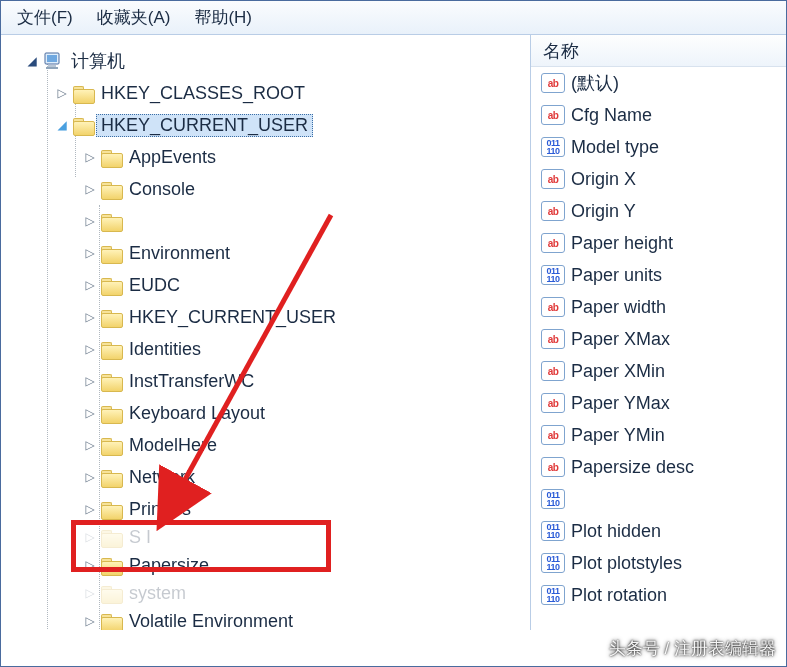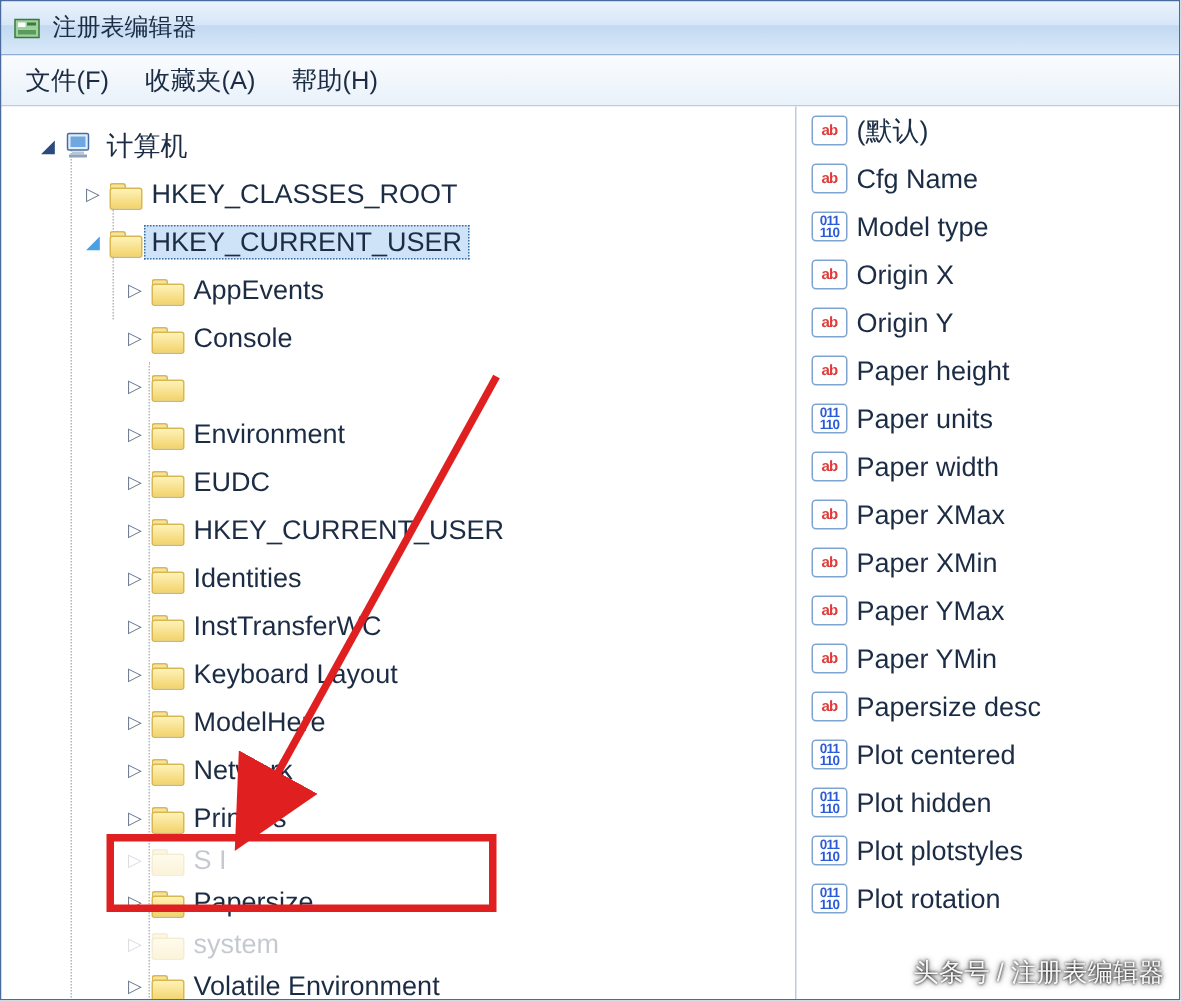--- a/index.html
+++ b/index.html
@@ -30,31 +30,20 @@
 .redbox { position:absolute; border:5px solid #e02020; pointer-events:none; }
 .arrow { position:absolute; pointer-events:none; }
 .watermark { position:absolute; right:10px; bottom:6px; font-size:17px; color:rgba(255,255,255,0.95); text-shadow:0 0 4px rgba(0,0,0,0.8),0 0 2px #000; pointer-events:none; font-weight:500; }
 .dotted-v { border-left:1px dotted #b0b8c0; position:absolute; }
 </style>
 </head>
 <body>
 
 <div class="window">
 
-  <div class="titlebar">
-    <span class="icon">
-      <svg viewBox="0 0 18 18">
-          <rect x="1" y="3" width="16" height="12" fill="#9fd19f" stroke="#3a7a3a"></rect>
-          <rect x="3" y="5" width="5" height="3" fill="#fff"></rect>
-          <rect x="9" y="5" width="6" height="2" fill="#3a7a3a"></rect>
-          <rect x="3" y="10" width="12" height="3" fill="#5a9a5a"></rect>
-        </svg>
-    </span>
-    <span class="title">注册表编辑器</span>
-  </div>
 
   <div class="menubar">
     <span class="item"><span>文件(F)</span></span>
     <span class="item"><span>收藏夹(A)</span></span>
     <span class="item"><span>帮助(H)</span></span>
   </div>
 
   <div class="body">
 
     <div class="tree">
@@ -174,20 +163,21 @@
         <defs>
             <marker id="ah" markerWidth="12" markerHeight="12" refX="6" refY="6" orient="auto">
               <path d="M0,0 L12,6 L0,12 Z" fill="#e02020"></path>
             </marker>
           </defs>
         <line x1="200" y1="10" x2="40" y2="300" stroke="#e02020" stroke-width="5" marker-end="url(#ah)"></line>
       </svg>
     </div>
 
     <div class="values">
+      <div class="colhead">名称</div>
       <div id="values-holder">
           <div class="val-row">
             <span class="val-icon ab">ab</span>
             <span>(默认)</span>
           </div>
           <div class="val-row">
             <span class="val-icon ab">ab</span>
             <span>Cfg Name</span>
           </div>
           <div class="val-row">
@@ -232,21 +222,20 @@
             <span class="val-icon ab">ab</span>
             <span>Paper YMin</span>
           </div>
           <div class="val-row">
             <span class="val-icon ab">ab</span>
             <span>Papersize desc</span>
           </div>
           <div class="val-row">
             <span class="val-icon dw" style="line-height: 8px; white-space: pre;">011
 110</span>
-            <span>Plot centered</span>
           </div>
           <div class="val-row">
             <span class="val-icon dw" style="line-height: 8px; white-space: pre;">011
 110</span>
             <span>Plot hidden</span>
           </div>
           <div class="val-row">
             <span class="val-icon dw" style="line-height: 8px; white-space: pre;">011
 110</span>
             <span>Plot plotstyles</span>

